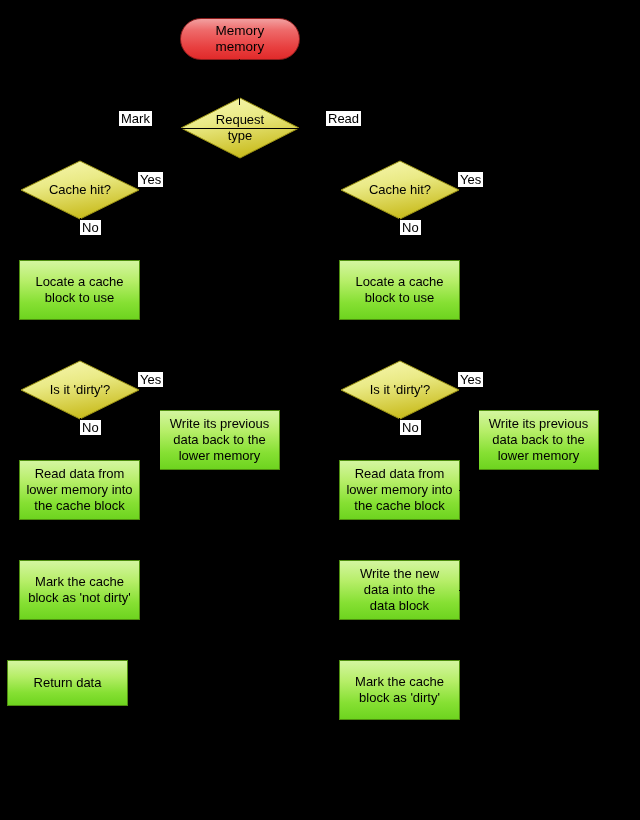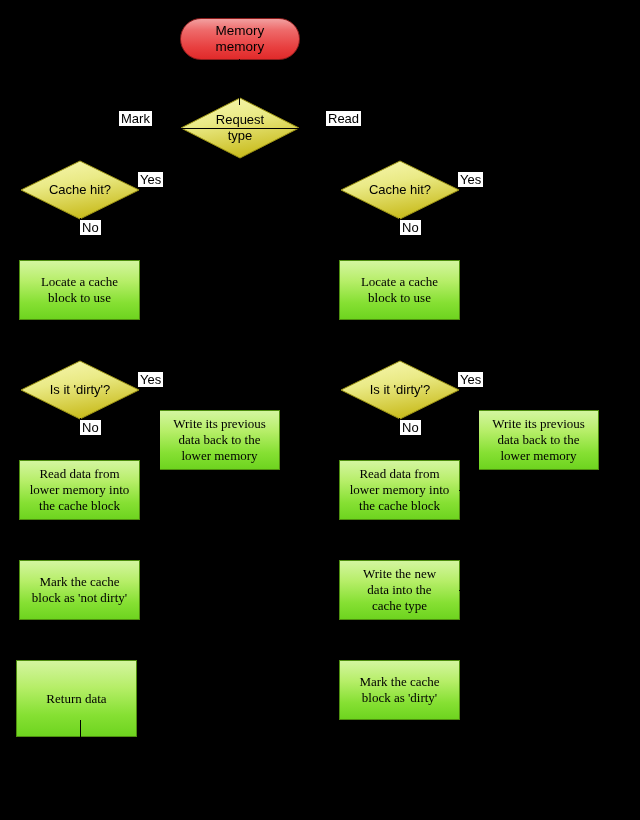--- a/index.html
+++ b/index.html
@@ -43,21 +43,20 @@
     background: linear-gradient(to bottom, #f2a0a0 0%, #ee6a6a 28%, #e84040 70%, #e12a2a 100%);
     box-shadow: 0 1px 2px rgba(0,0,0,0.55);
     font-size: 13.5px;
   }
 
   
   .process {
     border: 1px solid #4f8f10;
     background: linear-gradient(to bottom, #d4f5a0 0%, #b6ee68 35%, #86e033 72%, #6ed41f 100%);
     box-shadow: 0 1px 2px rgba(0,0,0,0.5);
-    font-family: Liberation Serif, serif;
   }
 
   
   .decision {
     background: transparent;
     border: none;
     box-shadow: none;
   }
   .decision .dia-svg {
     position: absolute;
@@ -241,21 +240,21 @@
 
   <div class="node process" style="left:339px; top:460px; width:121px; height:60px;">Read data from
 lower memory into
 the cache block</div>
 
   <div class="node process" style="left:19px; top:560px; width:121px; height:60px;">Mark the cache
 block as 'not dirty'</div>
 
   <div class="node process" style="left:339px; top:560px; width:121px; height:60px;">Write the new
 data into the
-cache type</div>
-
-  <div class="node process" style="left:16px; top:660px; width:121px; height:77px;">Return data</div>
+data block</div>
+
+  <div class="node process" style="left:7px; top:660px; width:121px; height:46px;">Return data</div>
 
   <div class="node process" style="left:339px; top:660px; width:121px; height:60px;">Mark the cache
 block as 'dirty'</div>
 
 
 </div>
 
 </body></html>

